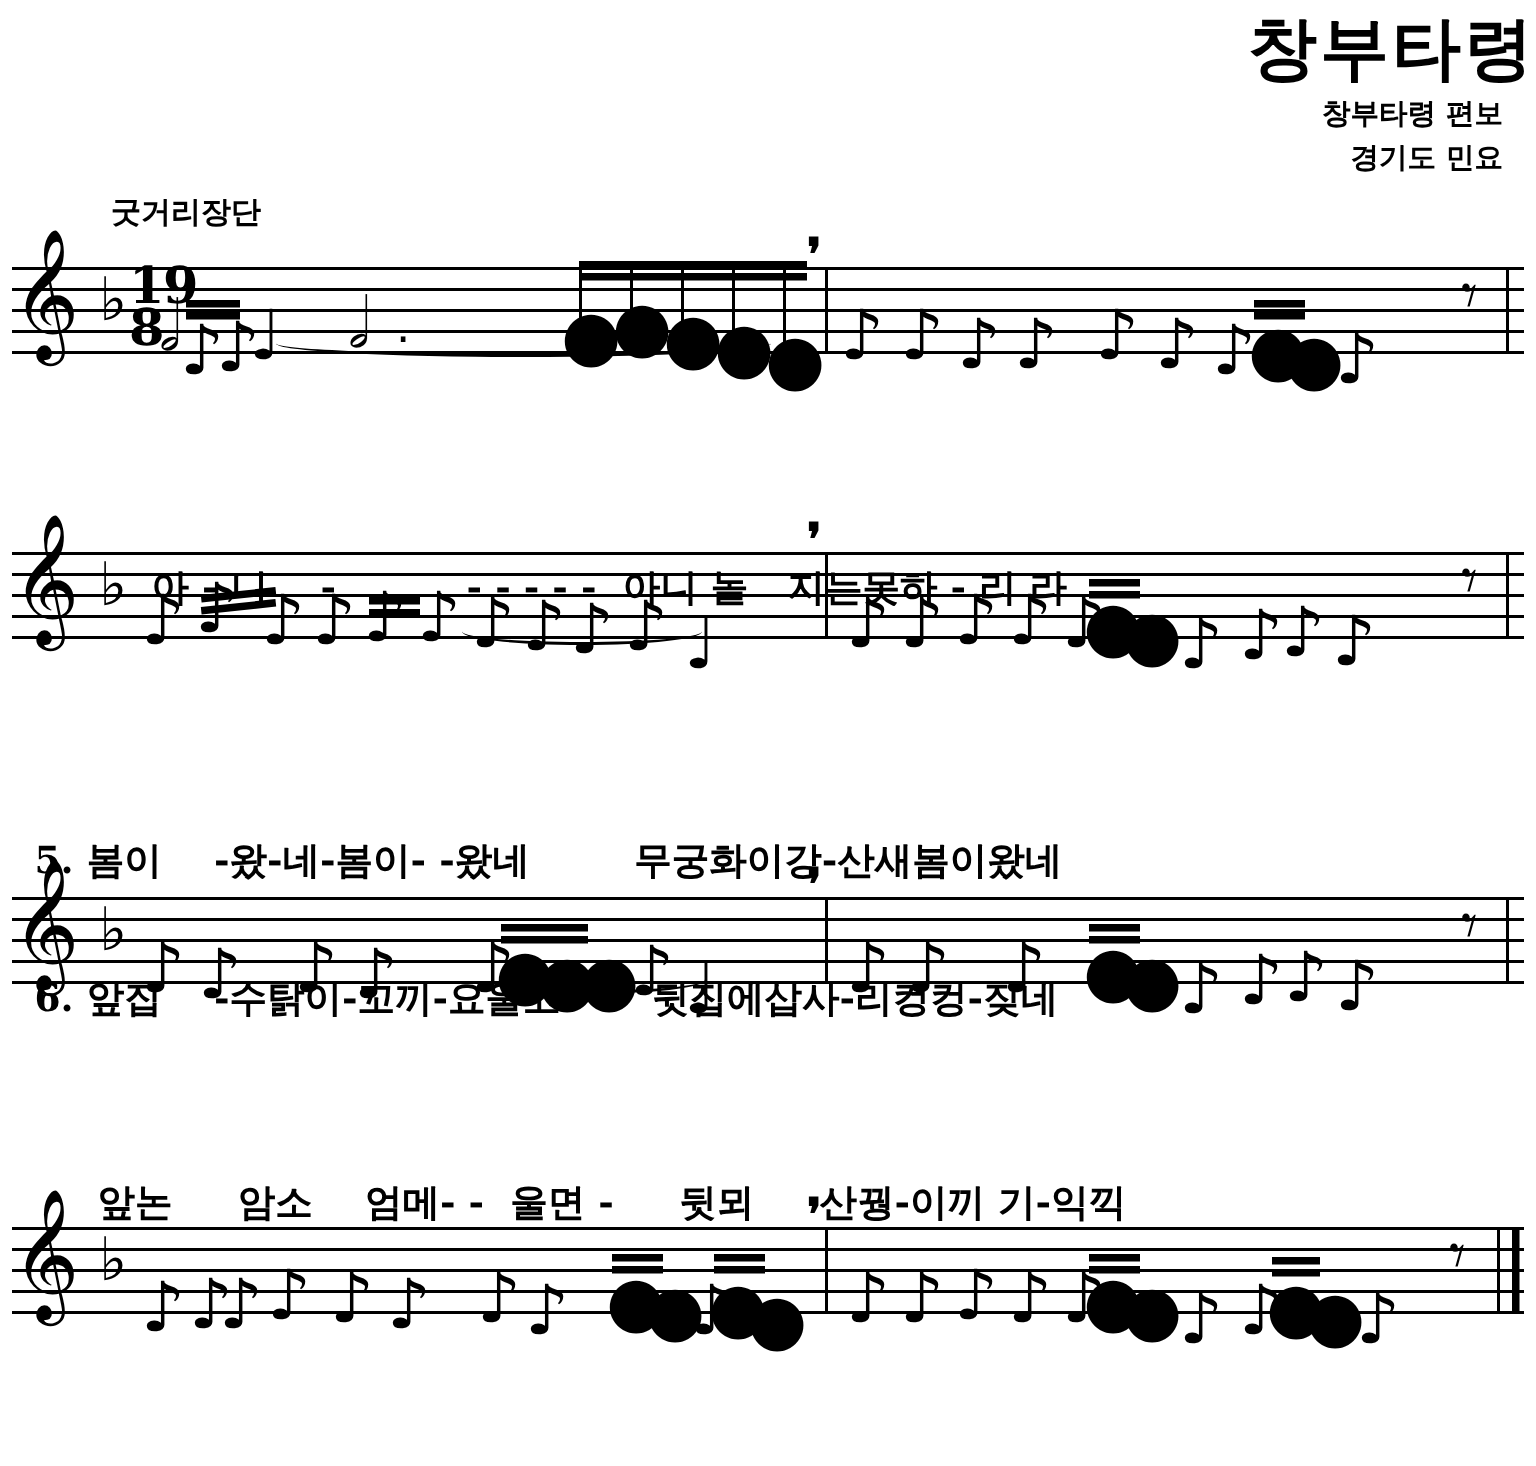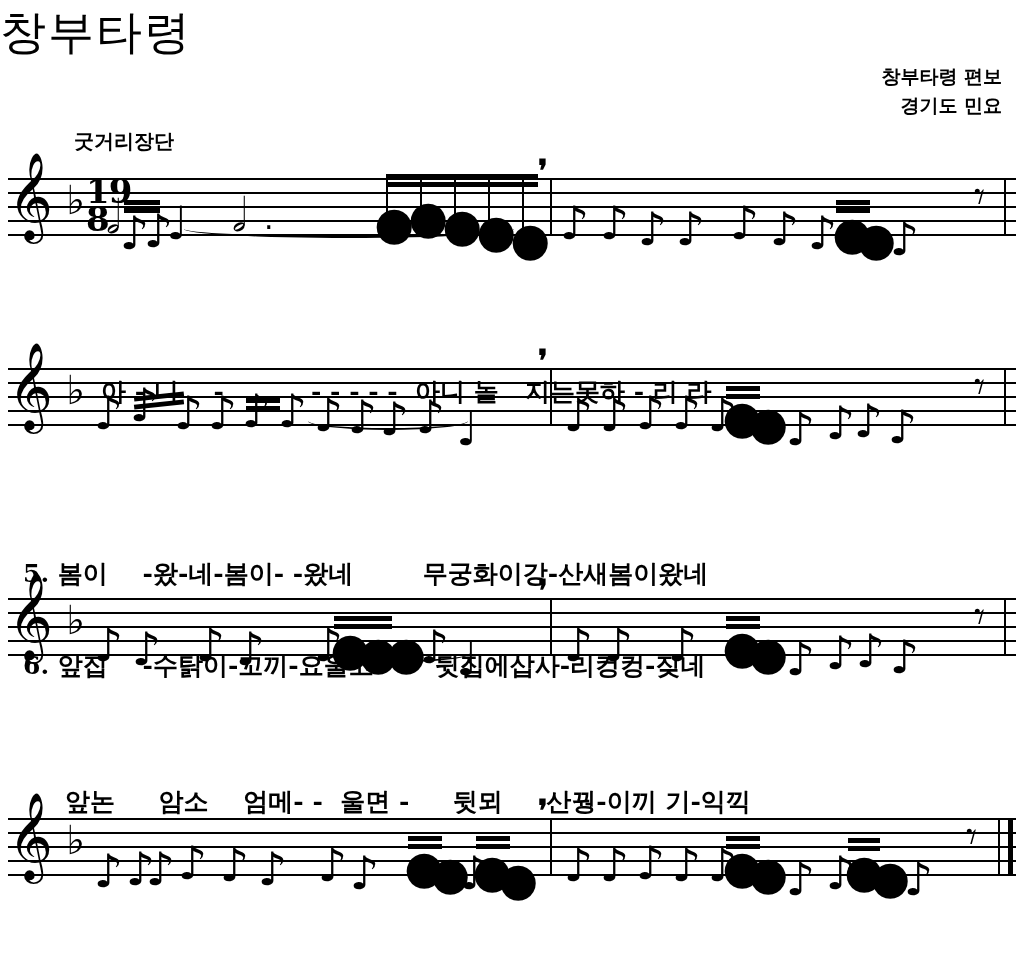--- a/index.html
+++ b/index.html
@@ -19,23 +19,23 @@
     position: relative;
     width: 1024px;
     height: 977px;
   }
   
   .title {
     position: absolute;
     top: 2px;
     left: 0;
     width: 1024px;
-    text-align: left;
+    text-align: right;
     font-family: "DejaVu Serif", "Liberation Serif", serif;
-    font-weight: normal;
+    font-weight: bold;
     font-size: 46px;
     letter-spacing: 2px;
   }
   .credits {
     position: absolute;
     top: 62px;
     right: 22px;
     text-align: right;
     font-family: "DejaVu Serif", "Liberation Serif", serif;
     font-weight: bold;

